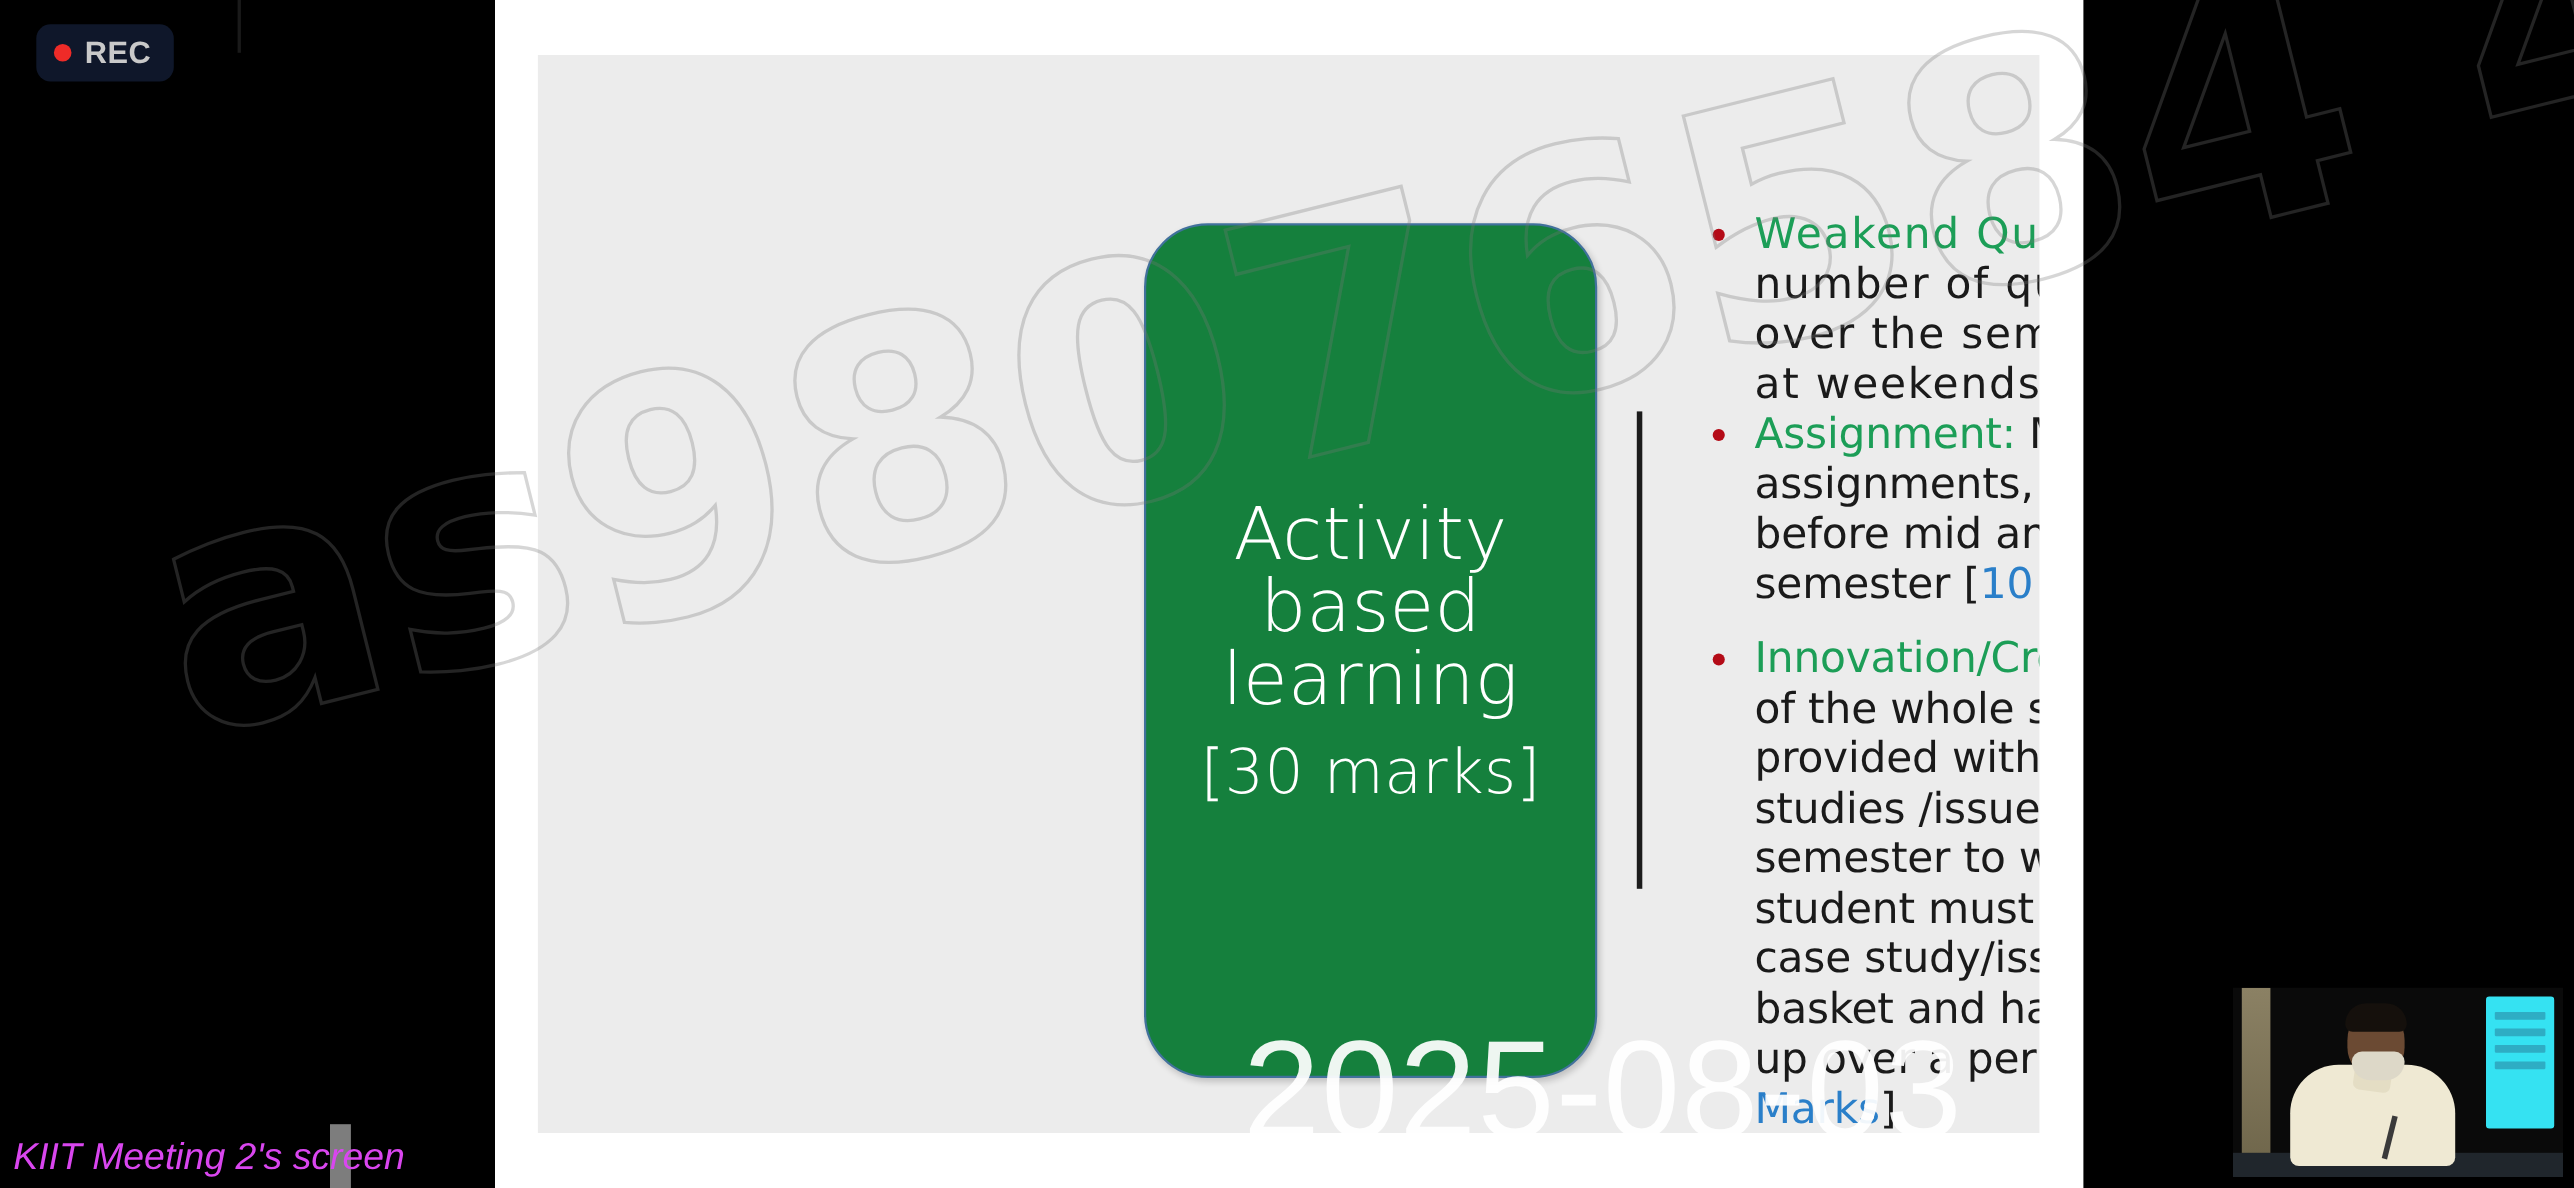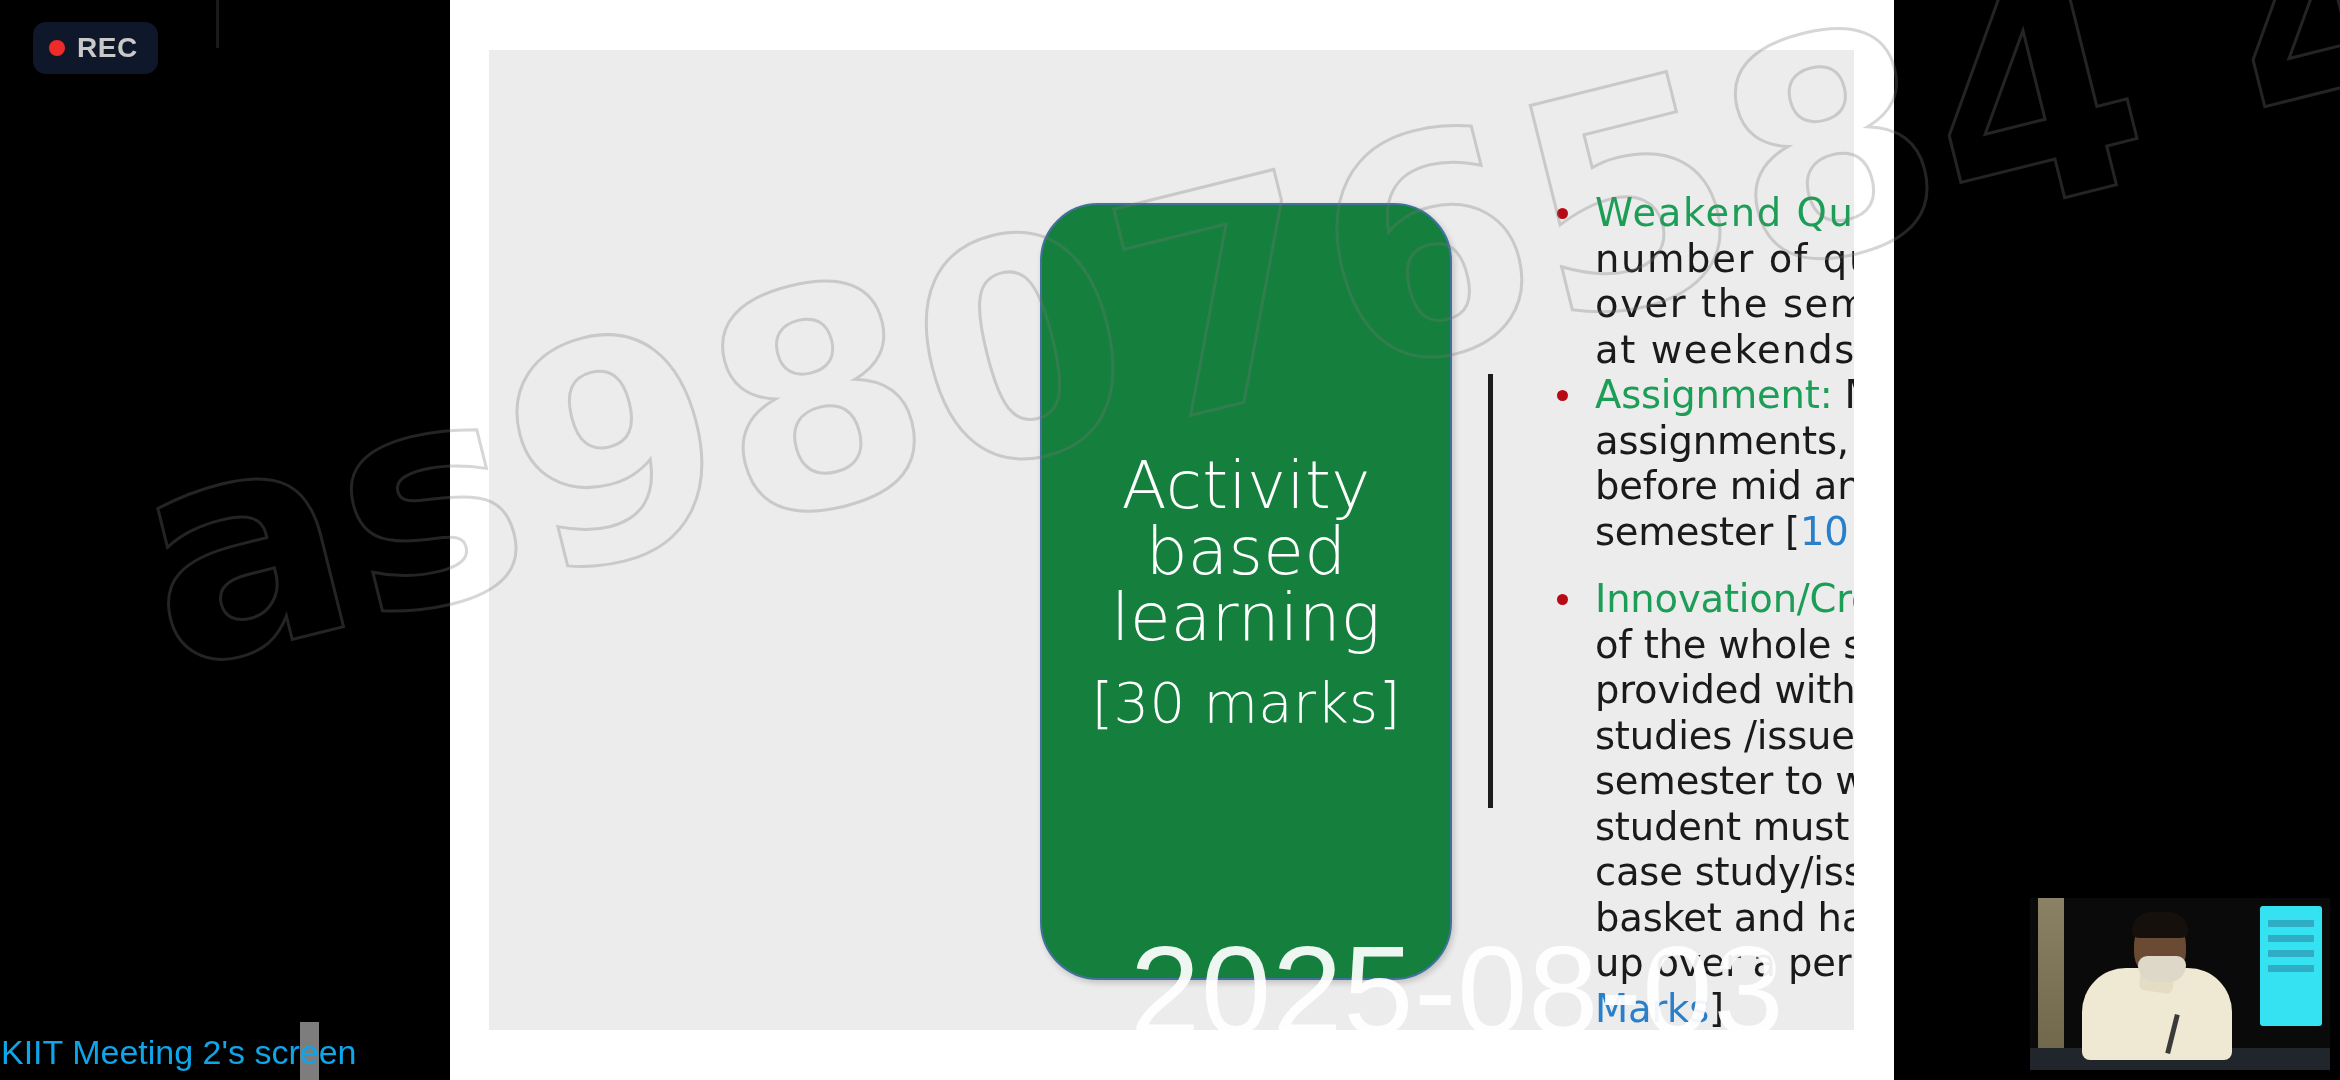--- a/index.html
+++ b/index.html
@@ -133,26 +133,27 @@
     color: #c9c9c9;
     font-size: 28px;
     font-weight: bold;
     letter-spacing: 0.5px;
     font-family: "Liberation Sans", sans-serif;
   }
 
   
   .screen-name {
     position: absolute;
-    left: 1px;
+    left: 12px;
     bottom: 8px;
-    color: #0ea5e9;
+    color: #d946ef;
     font-size: 34px;
     font-family: "Liberation Sans", sans-serif;
     white-space: nowrap;
+    font-style: italic;
   }
   .screen-name-scrollcap {
     position: absolute;
     left: 300px;
     bottom: 0;
     width: 19px;
     height: 58px;
     background: #7d7d7d;
   }
 

